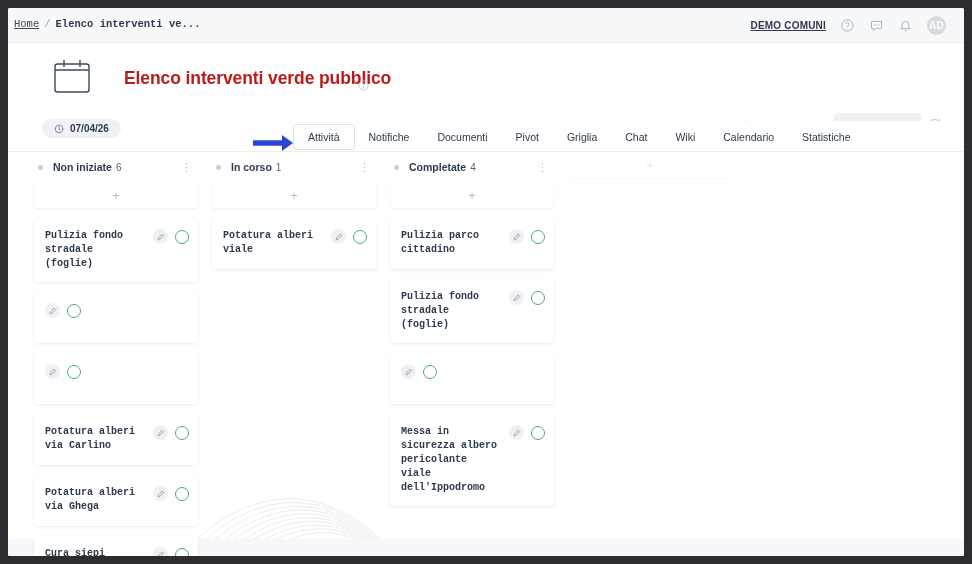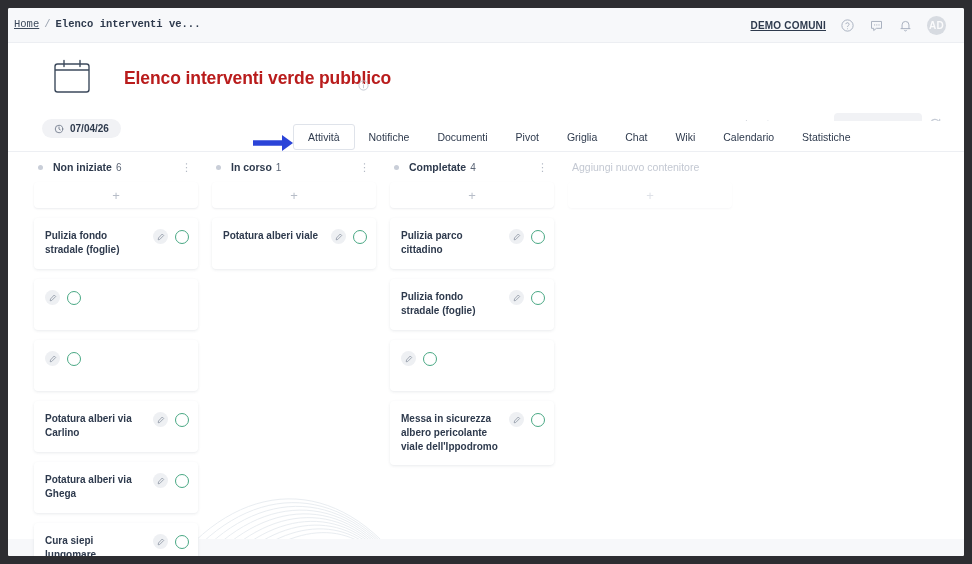--- a/index.html
+++ b/index.html
@@ -309,20 +309,21 @@
     min-height: 30px;
   }
   .card-title {
     font-size: 10px;
     font-weight: bold;
     color: #2e3a4d;
     line-height: 14px;
     flex: 1 1 auto;
     padding-right: 6px;
     padding-top: 1px;
+    font-family: Liberation Mono, monospace;
   }
   .card-actions {
     display: flex;
     align-items: center;
     gap: 7px;
     flex: 0 0 auto;
     padding-top: 1px;
   }
   .pen-btn {
     width: 15px; height: 15px;
@@ -617,22 +618,19 @@
                 <span class="pen-btn">
                   <svg width="8" height="8" viewBox="0 0 24 24" stroke="#8c94a2" stroke-width="2.4" fill="none" stroke-linecap="round" stroke-linejoin="round">
                     <path d="M16.5 3.9l3.6 3.6L8 19.6 3.6 20.4 4.4 16z"></path>
                   </svg>
                 </span>
                 <span class="status-ring"></span>
               </div>
             </div>
           </div>
           <div class="column">
-            <div class="col-head">
-              <span class="col-add">Aggiungi nuovo contenitore</span>
-            </div>
             <div class="addbox ghost">+</div>
           </div>
         </div>
     </div>
 
   </div>
 </div>
 
 </body></html>

